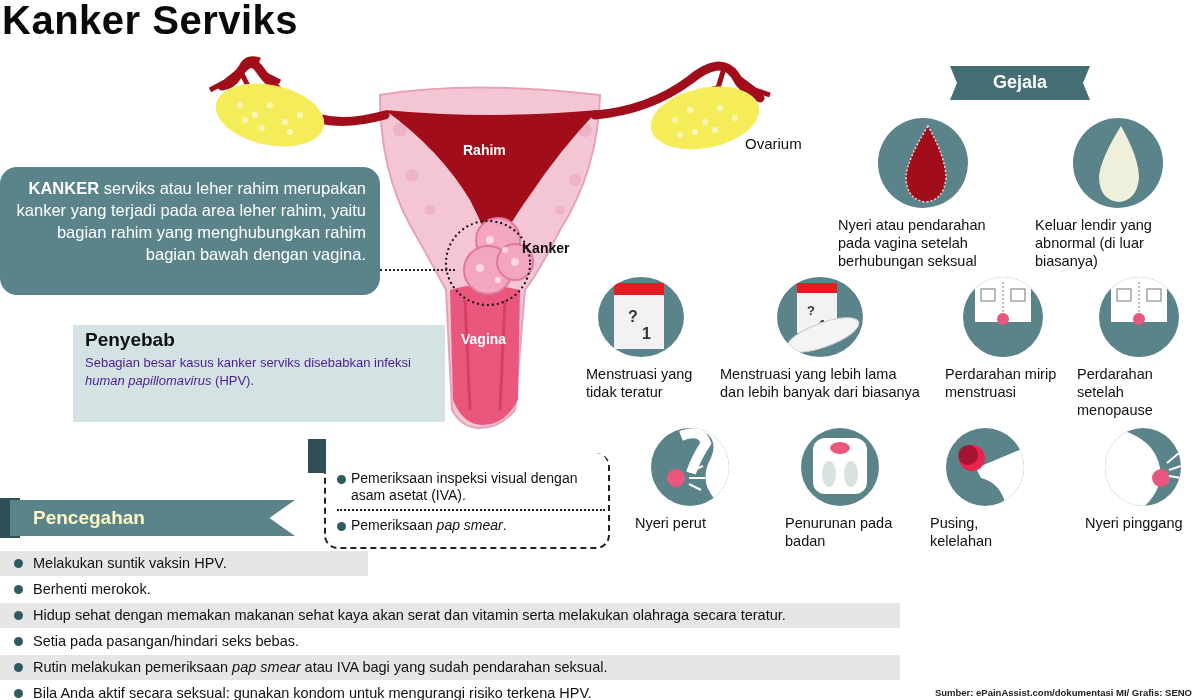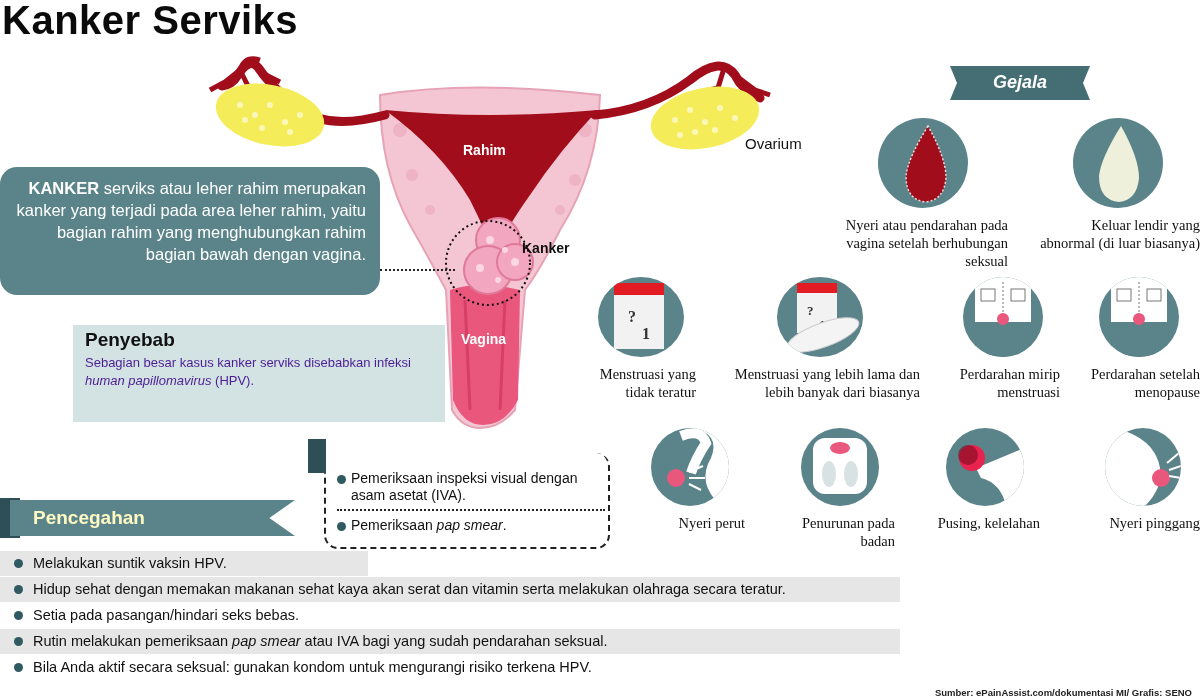--- a/index.html
+++ b/index.html
@@ -45,22 +45,22 @@
   .prev-item { position: relative; height: 25px; padding-left: 33px; font-size: 14.5px; line-height: 25px; color: #111; margin-bottom: 1px; }
   .prev-item.shade { background: #e6e6e6; }
   .prev-item .bullet { left: 14px; top: 8px; }
   .prev-item.narrow { width: 368px; }
   .prev-item.wide { width: 900px; }
 
   .source { position: absolute; right: 8px; top: 687px; font-size: 9.5px; font-weight: bold; color: #222; }
 
   
   .sym-ribbon { position: absolute; left: 950px; top: 66px; width: 140px; height: 34px; background: #456e74; color: #fff; font-weight: bold; font-size: 18px; text-align: center; padding-top: 6px;
-    clip-path: polygon(0 0, 100% 0, 95% 50%, 100% 100%, 0 100%, 5% 50%); font-style: italic; }
-  .sym { position: absolute; text-align: right; font-size: 14.5px; line-height: 18px; color: #111; font-family: Liberation Serif, serif; }
+    clip-path: polygon(0 0, 100% 0, 95% 50%, 100% 100%, 0 100%, 5% 50%); }
+  .sym { position: absolute; text-align: left; font-size: 14.5px; line-height: 18px; color: #111; }
   .sym .icon { margin: 0 auto 8px auto; width: 90px; height: 90px; border-radius: 50%; background: #5b848a; position: relative; overflow: hidden; }
   .sym .icon svg { position: absolute; left: 0; top: 0; }
 </style>
 </head>
 <body>
 
 <div class="title">Kanker Serviks</div>
 
 <svg class="anatomy" width="1200" height="700" viewBox="0 0 1200 700">
 
@@ -147,20 +147,21 @@
 </div>
 <div class="detect-list" style="left:337px; top:470px;">
   <div class="item"><span class="bullet"></span><span>Pemeriksaan inspeksi visual dengan asam asetat (IVA).</span></div>
   <div class="item"><span class="bullet"></span><span>Pemeriksaan </span><i>pap smear</i><span>.</span></div>
 </div>
 
 <div class="prev-dark"></div>
 <div class="prev-ribbon">Pencegahan</div>
 <div class="prev-list">
   <div class="prev-item shade narrow"><span class="bullet"></span><span>Melakukan suntik vaksin HPV.</span></div>
+  <div class="prev-item"><span class="bullet"></span><span>Berhenti merokok.</span></div>
   <div class="prev-item shade wide"><span class="bullet"></span><span>Hidup sehat dengan memakan makanan sehat kaya akan serat dan vitamin serta melakukan olahraga secara teratur.</span></div>
   <div class="prev-item"><span class="bullet"></span><span>Setia pada pasangan/hindari seks bebas.</span></div>
   <div class="prev-item shade wide"><span class="bullet"></span><span>Rutin melakukan pemeriksaan </span><i>pap smear</i><span> atau IVA bagi yang sudah pendarahan seksual.</span></div>
   <div class="prev-item"><span class="bullet"></span><span>Bila Anda aktif secara seksual: gunakan kondom untuk mengurangi risiko terkena HPV.</span></div>
 </div>
 
 <div class="source">Sumber: ePainAssist.com/dokumentasi MI/ Grafis: SENO</div>
 
 <div class="sym-ribbon">Gejala</div>
 

